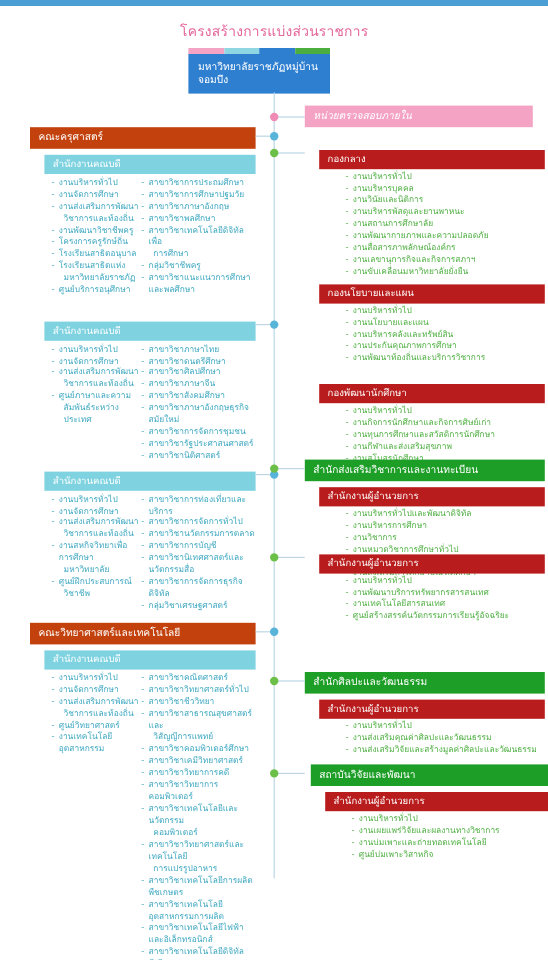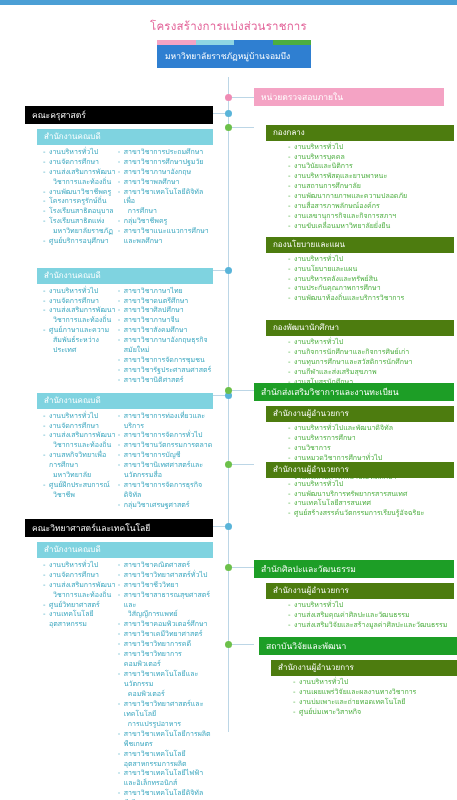--- a/index.html
+++ b/index.html
@@ -23,21 +23,21 @@
     width: 457px;
     text-align: center;
     font-size: 11.5px;
     color: #e3669b;
     letter-spacing: 0.2px;
   }
   
   #root-wrap {
     position: absolute;
     left: 157px; top: 40px;
-    width: 154px;
+    width: 118px;
   }
   #root-stripes { display: flex; height: 5px; width: 100%; }
   #root-stripes i { flex: 1 1 25%; display: block; height: 100%; }
   #root-node {
     background: #2f7fd1;
     color: #ffffff;
     font-size: 8.5px;
     padding: 6px 8px;
     line-height: 1.25;
   }
@@ -51,24 +51,24 @@
   .dot.blue { background: #59b4d9; }
   .dot.pink { background: #ef8bb4; }
   .dot.green { background: #6cc04a; }
   
   .fac-head {
     color: #ffffff;
     font-size: 8.5px;
     padding: 4px 7px;
     line-height: 1.2;
   }
-  .teal-head { background: #000000; }
+  .teal-head { background: #c2410c; }
   .teal-sub  { background: #7fd3e0; color:#ffffff; }
   .green-head{ background: #1d9e26; }
-  .green-sub { background: #4d7c0f; color:#ffffff; }
+  .green-sub { background: #b91c1c; color:#ffffff; }
   .pink-head { background: #f4a3c4; }
   .sub-head {
     font-size: 8px;
     padding: 3px 7px;
     line-height: 1.2;
   }
   .col2 { display: flex; gap: 0px; }
   .ul {
     list-style: none;
     font-size: 7px;
@@ -107,21 +107,21 @@
       <i style="background:#2f7fd1"></i>
       <i style="background:#4cae3f"></i>
   </div>
   <div id="root-node">มหาวิทยาลัยราชภัฏหมู่บ้านจอมบึง</div>
 </div>
 
 <div class="vline" style="left:228px; top:77px; height:655px;"></div>
 
 <div class="hline" style="left:228px; top:97px; width:26px;"></div>
 <div class="dot pink" style="left:225px; top:94px;"></div>
-<div class="section" style="left:254px; top:88px; width:190px;">
+<div class="section" style="left:254px; top:88px; width:190px;font-style:italic;">
   <div class="fac-head pink-head">หน่วยตรวจสอบภายใน</div>
 </div>
 
 <div id="left-side">
     <div class="section" style="left: 25px; top: 106px; width: 188px;">
       <div class="fac-head teal-head">คณะครุศาสตร์</div>
       <div class="indent-sub" style="margin-top: 5px;">
         <div class="sub-head teal-sub">สำนักงานคณบดี</div>
       </div>
       <div class="col2 indent-list" style="margin-top: 3px;">

